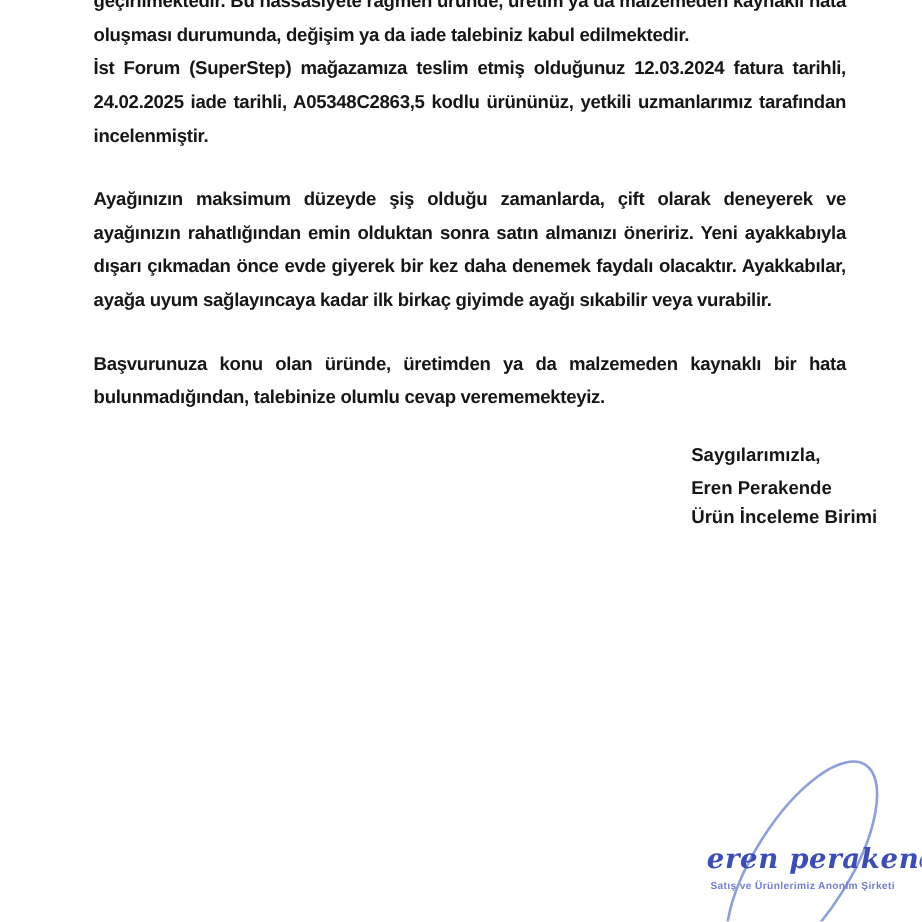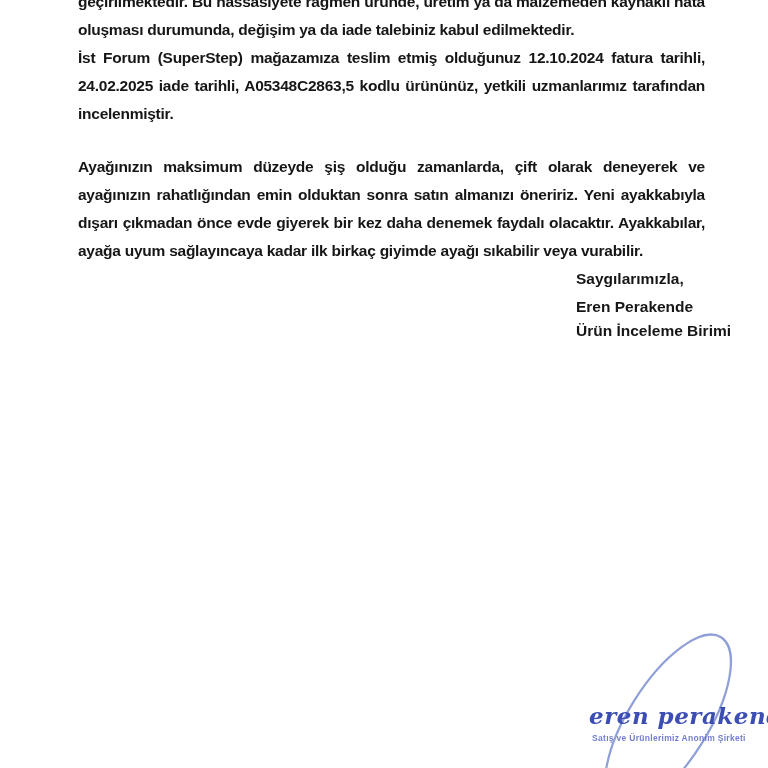--- a/index.html
+++ b/index.html
@@ -17,21 +17,21 @@
     font-size: 15.5px;
     font-weight: 700;
     line-height: 28px;
     letter-spacing: -0.25px;
     color: #161616;
     text-align: justify;
   }
   p.first { margin-top: -12px; }
   p.gap-before { margin-top: 25px; }
   .closing {
-    margin-top: 2px;
+    margin-top: 22px;
     margin-left: 498px;
     width: 185px;
     font-size: 15.5px;
     font-weight: 700;
     line-height: 24px;
     color: #161616;
     white-space: nowrap;
   }
   .closing .sal { margin-bottom: 4px; }
   .stamp-swoosh { position: absolute; left: 555px; top: 625px; }
@@ -55,22 +55,23 @@
     white-space: nowrap;
   }
 </style>
 </head>
 <body>
 
 <div class="page">
 
   <div class="body-text">
     <p class="para first">geçirilmektedir. Bu hassasiyete rağmen üründe, üretim ya da malzemeden kaynaklı hata oluşması durumunda, değişim ya da iade talebiniz kabul edilmektedir.</p>
-    <p class="para">İst Forum (SuperStep) mağazamıza teslim etmiş olduğunuz 12.10.2024 fatura tarihli, 24.02.2025 iade tarihli, A05348C2863,5 kodlu ürününüz, yetkili uzmanlarımız tarafından incelenmiştir.</p>
+    <p class="para">İst Forum (SuperStep) mağazamıza teslim etmiş olduğunuz 12.03.2024 fatura tarihli, 24.02.2025 iade tarihli, A05348C2863,5 kodlu ürününüz, yetkili uzmanlarımız tarafından incelenmiştir.</p>
     <p class="para gap-before">Ayağınızın maksimum düzeyde şiş olduğu zamanlarda, çift olarak deneyerek ve ayağınızın rahatlığından emin olduktan sonra satın almanızı öneririz. Yeni ayakkabıyla dışarı çıkmadan önce evde giyerek bir kez daha denemek faydalı olacaktır. Ayakkabılar, ayağa uyum sağlayıncaya kadar ilk birkaç giyimde ayağı sıkabilir veya vurabilir.</p>
+    <p class="para gap-before">Başvurunuza konu olan üründe, üretimden ya da malzemeden kaynaklı bir hata bulunmadığından, talebinize olumlu cevap verememekteyiz.</p>
 
     <div class="closing">
       <div class="sal">Saygılarımızla,</div>
       <div>Eren Perakende</div>
       <div>Ürün İnceleme Birimi</div>
     </div>
   </div>
 
   <svg class="stamp-swoosh" width="213" height="143" viewBox="0 0 213 143">
     <ellipse cx="113" cy="97" rx="100" ry="40" transform="rotate(-58 113 97)" fill="none" stroke-width="2.2" stroke="#8fa0d8"></ellipse>

